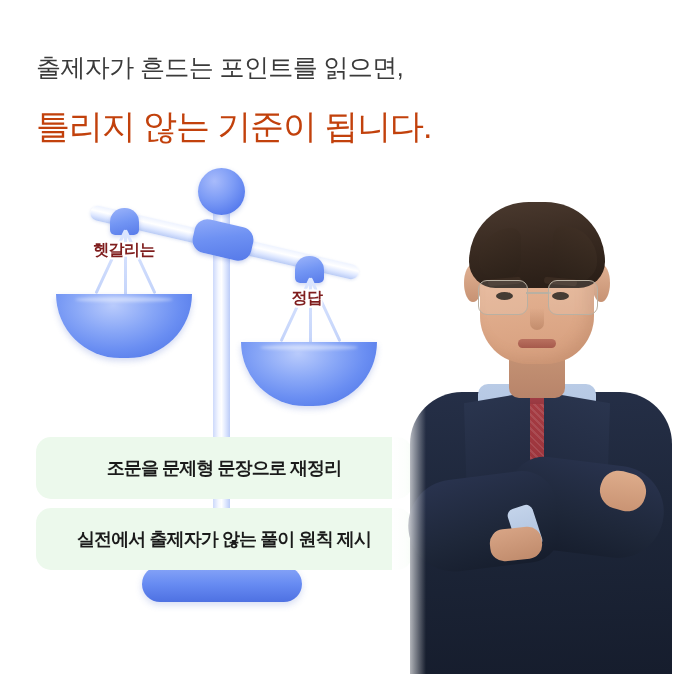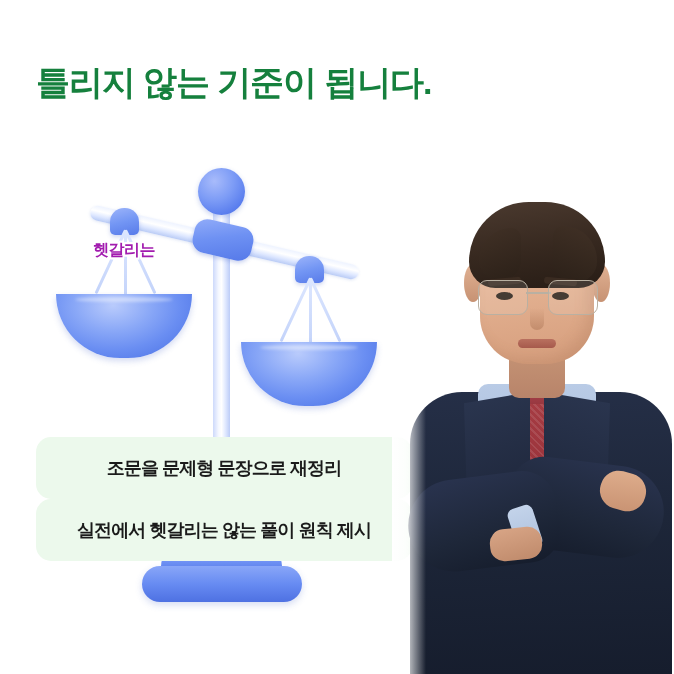--- a/index.html
+++ b/index.html
@@ -12,23 +12,23 @@
   }
   #stage{position:relative;width:674px;height:674px;background:#fff;overflow:hidden;}
 
   
   .headline{position:absolute;left:36px;top:48px;width:520px;}
   .hl-line1{
     font-size:25px;line-height:38px;color:#3a3a3a;
     font-weight:400;letter-spacing:-0.6px;white-space:nowrap;
   }
   .hl-line2{
-    font-size:34px;line-height:48px;color:#15803d;
-    font-weight:700;letter-spacing:-1.1px;white-space:nowrap;
-    margin-top:10px;
+    font-size:34px;line-height:48px;color:#c2410c;
+    font-weight:400;letter-spacing:-1.1px;white-space:nowrap;
+    margin-top:16px;
   }
 
   
   .scale{position:absolute;left:45px;top:160px;width:360px;height:285px;}
 
   .sc-pillar{
     position:absolute;left:168px;top:36px;width:17px;height:365px;
     background:linear-gradient(90deg,#cdd9fb 0%,#f4f7ff 32%,#ffffff 50%,#e2eaff 72%,#bcccf7 100%);
     border-radius:4px;
   }
@@ -87,38 +87,38 @@
     background:linear-gradient(180deg,#8fabf9 0%,#6b8ef3 48%,#5074e3 100%);
   }
   .sc-base-bot{
     position:absolute;left:97px;top:406px;width:160px;height:36px;border-radius:20px;
     background:linear-gradient(180deg,#89a6f8 0%,#678bf2 50%,#4e71e2 100%);
     box-shadow:0 3px 7px rgba(70,100,200,.22);
   }
 
   .pan-label{
     position:absolute;width:150px;text-align:center;
-    font-size:16px;line-height:19px;font-weight:700;color:#a21caf;
+    font-size:16px;line-height:19px;font-weight:700;color:#7f1d1d;
     letter-spacing:-0.6px;
     text-shadow:
       -1.6px -1.6px 0 #fff, 1.6px -1.6px 0 #fff,
       -1.6px  1.6px 0 #fff, 1.6px  1.6px 0 #fff,
        0 -1.8px 0 #fff, 0 1.8px 0 #fff,
       -1.8px 0 0 #fff, 1.8px 0 0 #fff;
   }
   .label-left{left:4px;top:80px;}
   .label-right{left:187px;top:128px;}
 
   
   .features{position:absolute;left:36px;top:437px;width:376px;}
   .feat{
     width:376px;height:62px;border-radius:15px;
     background:#ecf9ec;
     display:flex;align-items:center;justify-content:center;
-    margin-bottom:0;
+    margin-bottom:9px;
     box-sizing:border-box;padding:0 5px;
   }
   .feat span{
     font-size:18px;font-weight:700;color:#1b1b1b;letter-spacing:-0.9px;
     white-space:nowrap;
   }
 
   
   .photo{position:absolute;left:392px;top:176px;width:282px;height:498px;}
 
@@ -248,20 +248,21 @@
     position:absolute;left:0;top:0;width:34px;height:498px;
     background:linear-gradient(90deg,rgba(255,255,255,1) 0%,rgba(255,255,255,.85) 40%,rgba(255,255,255,0) 100%);
   }
 </style>
 </head>
 <body>
 
 <div id="stage">
 
   <div class="headline">
+    <div class="hl-line1">출제자가 흔드는 포인트를 읽으면,</div>
     <div class="hl-line2">틀리지 않는 기준이 됩니다.</div>
   </div>
 
   <div class="scale">
 
     <div class="sc-pillar"></div>
     <div class="sc-knob"></div>
     <div class="sc-beam"></div>
     <div class="sc-collar"></div>
 
@@ -282,29 +283,30 @@
     </div>
 
     <div class="sc-base-top"></div>
     <div class="sc-base-bot"></div>
 
     <div class="pan-label label-left">
       <div>헷갈리는</div>
     </div>
 
     <div class="pan-label label-right">
+      <div>정답</div>
     </div>
   </div>
 
   <div class="features">
     <div class="feat">
       <span>조문을 문제형 문장으로 재정리</span>
     </div>
     <div class="feat">
-      <span>실전에서 헷갈리는 않는 풀이 원칙 제시</span>
+      <span>실전에서 출제자가 않는 풀이 원칙 제시</span>
     </div>
   </div>
 
   <div class="photo">
     <div class="ph-jacket"></div>
     <div class="ph-shirt"></div>
     <div class="ph-tie"></div>
     <div class="ph-knot"></div>
     <div class="ph-lapel-l"></div>
     <div class="ph-lapel-r"></div>

